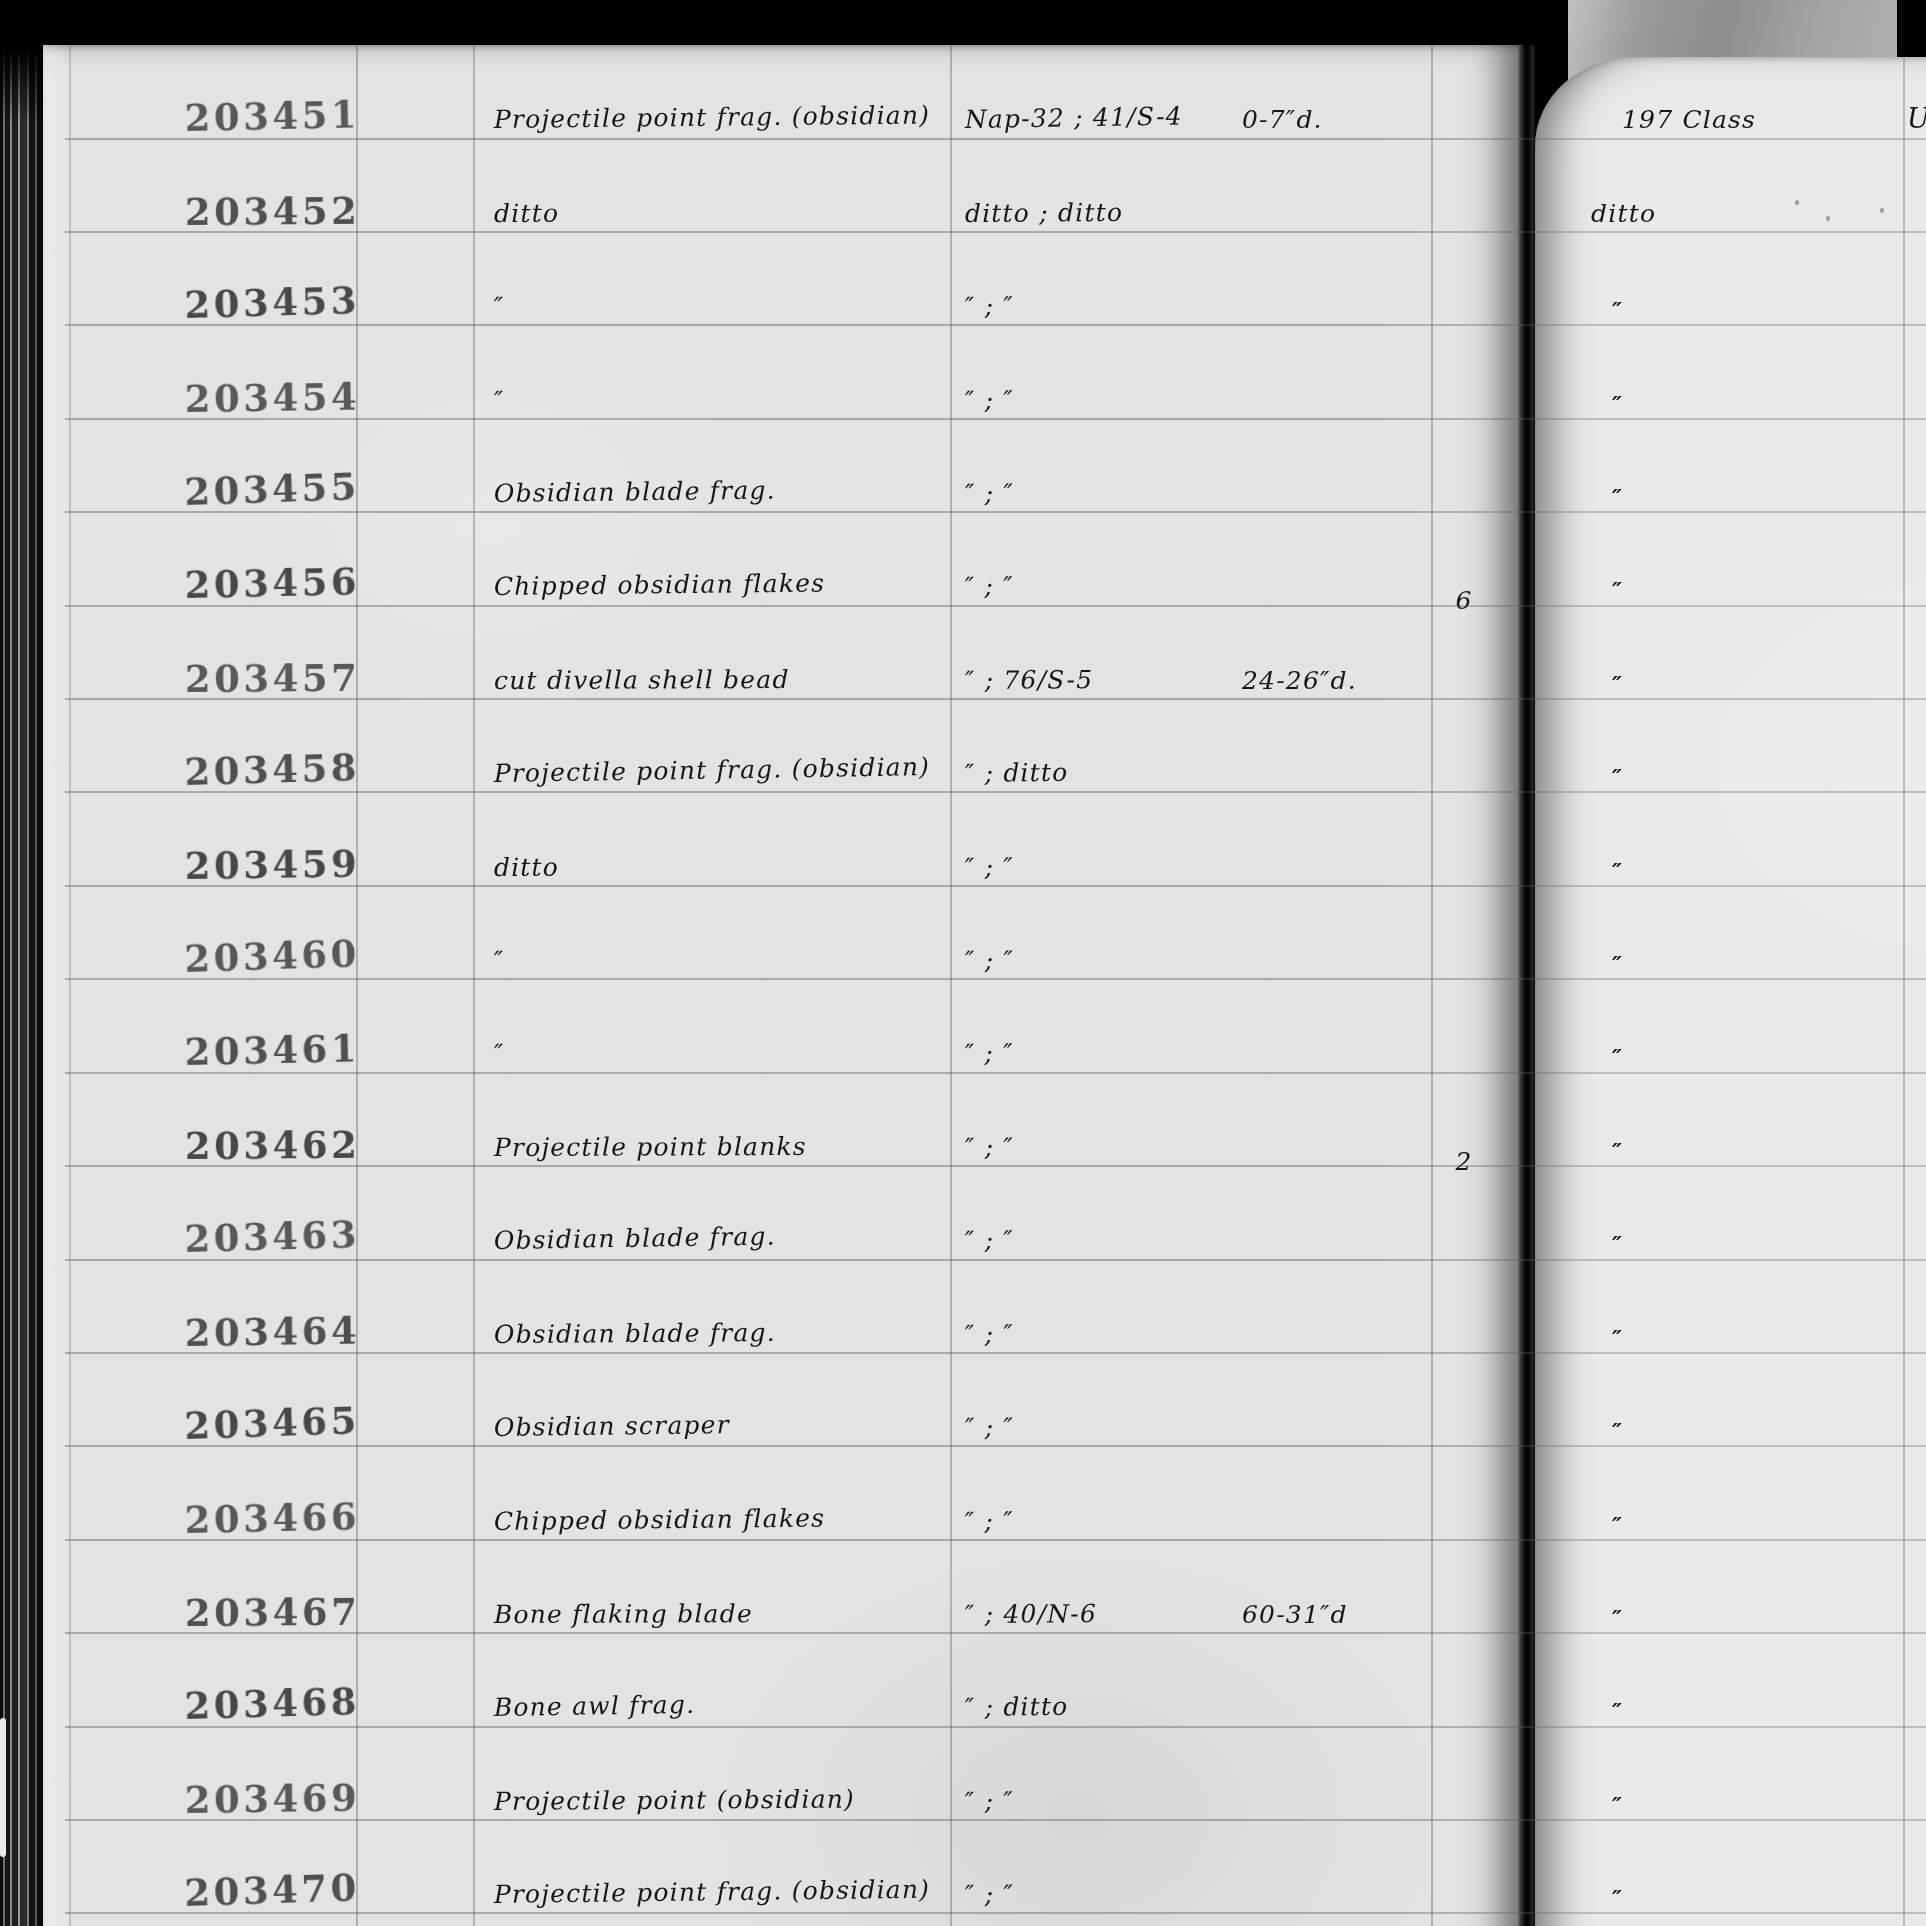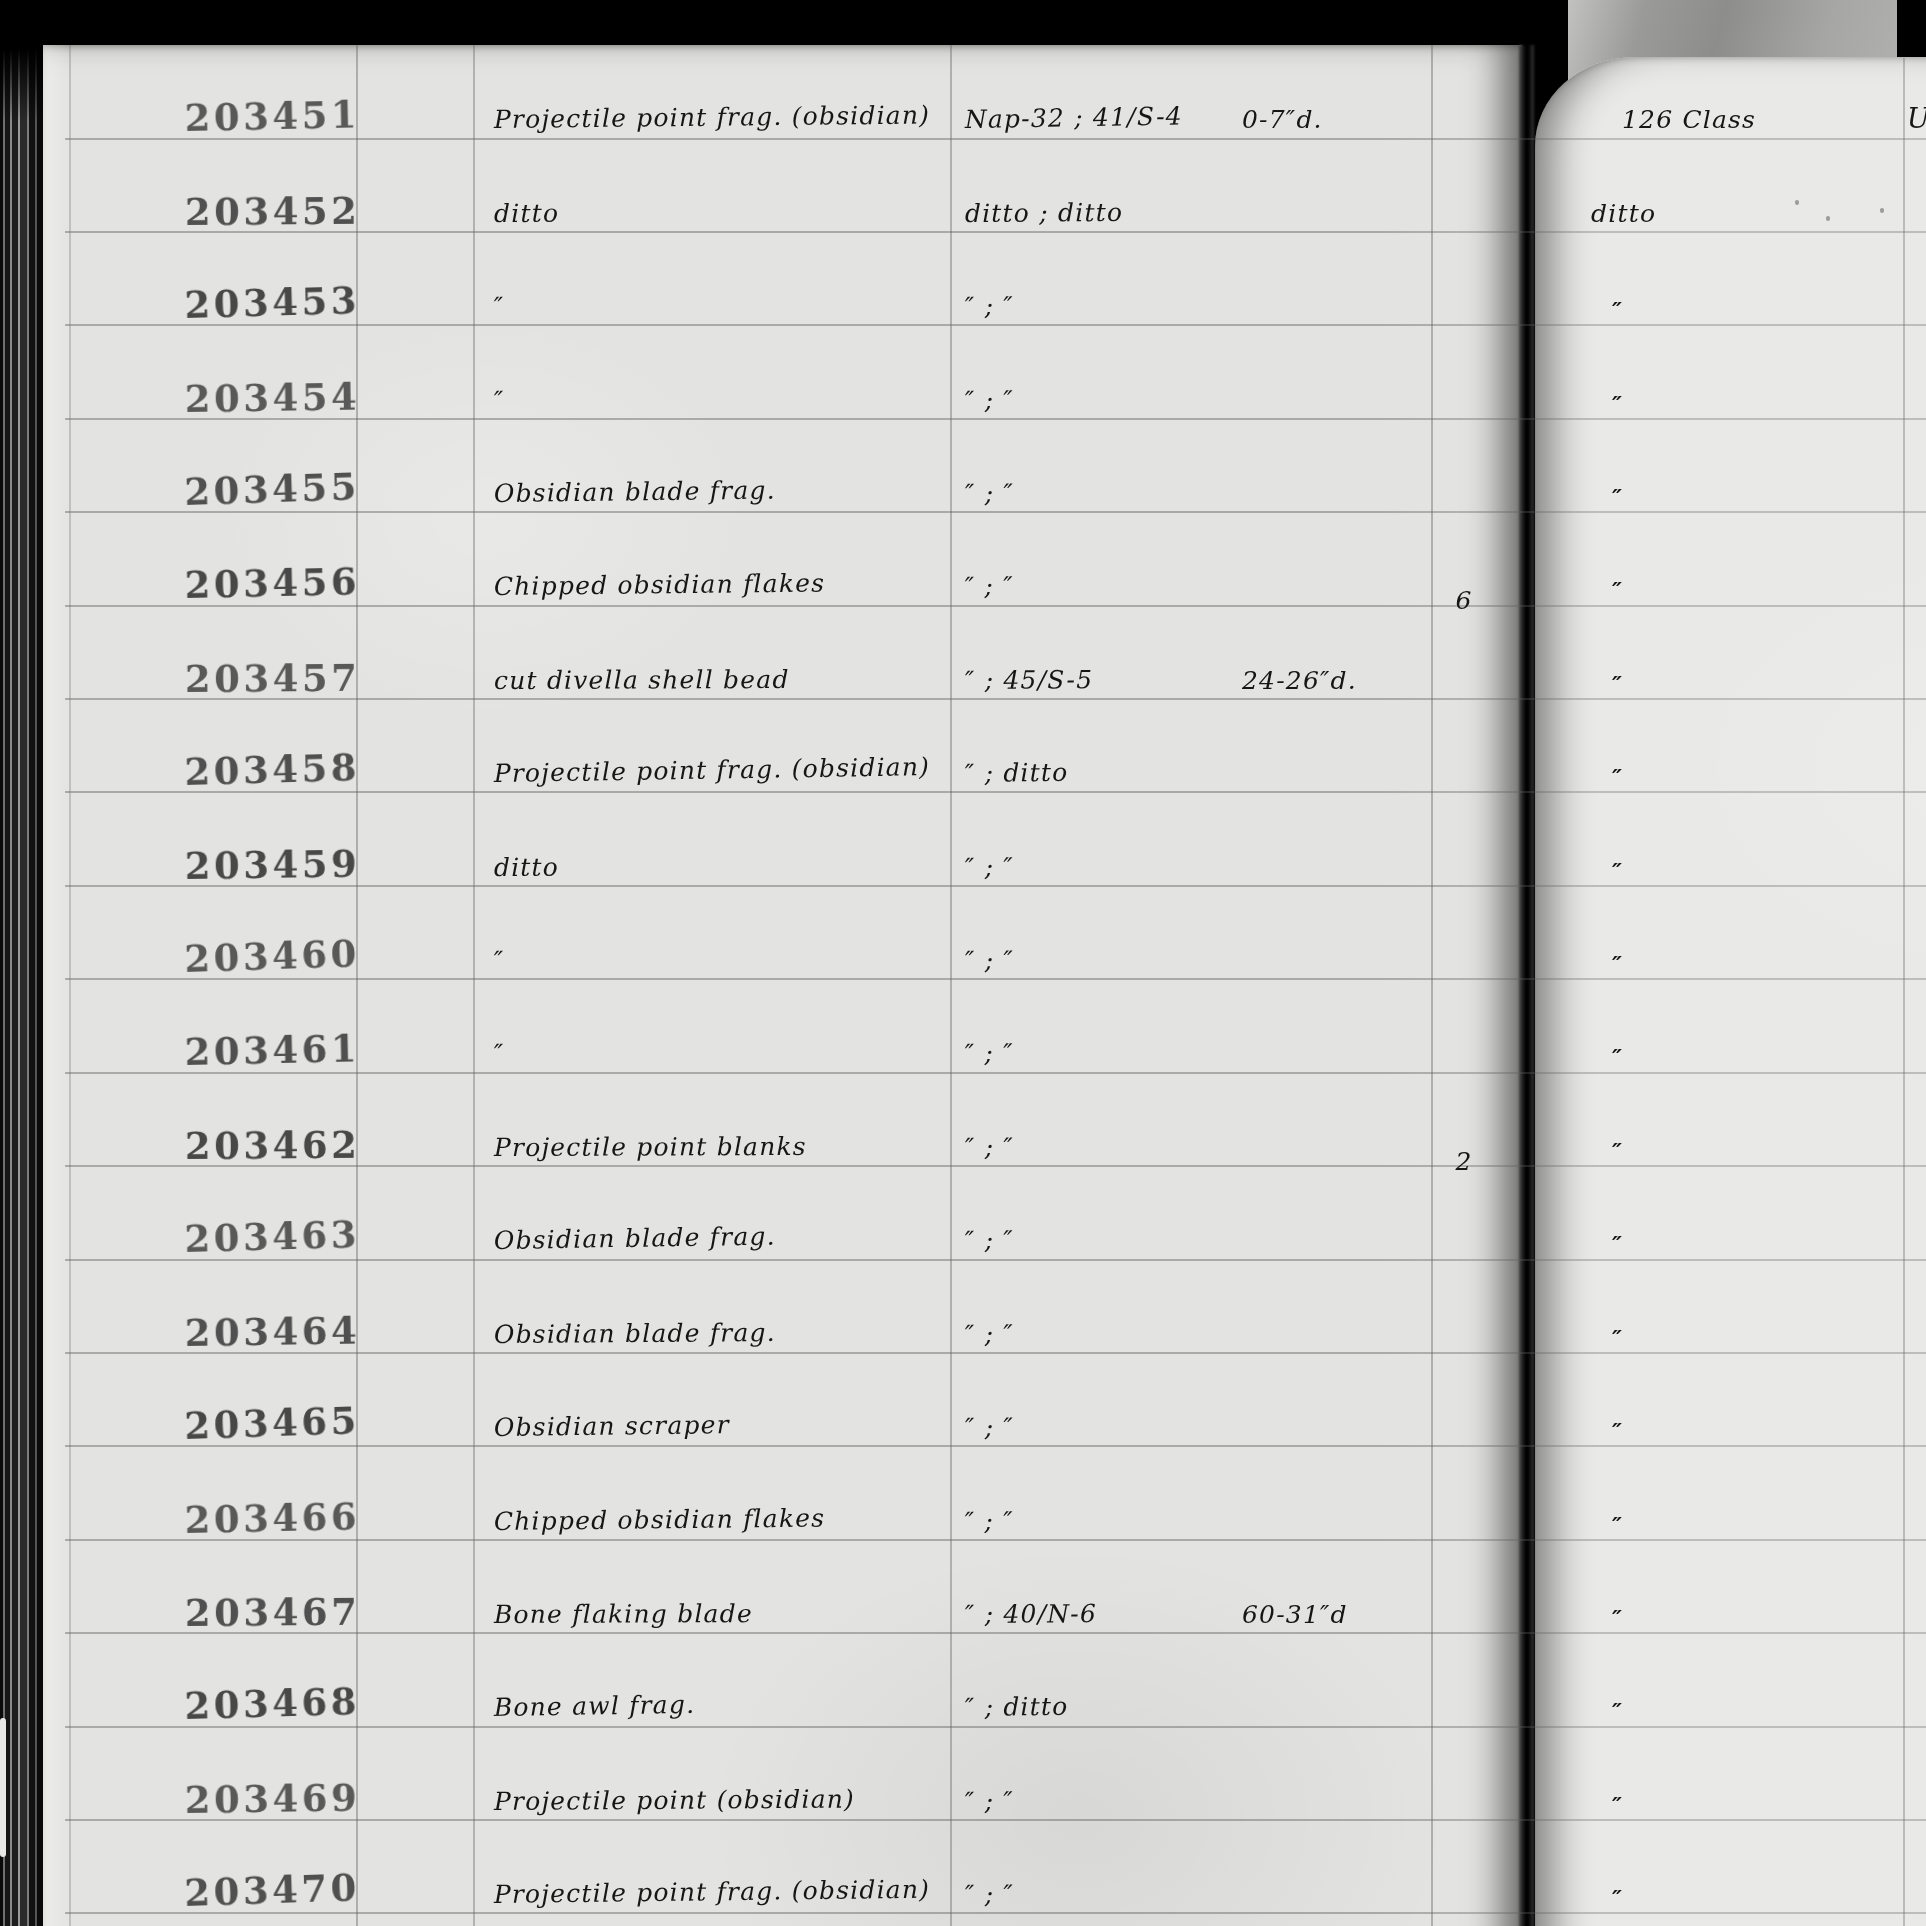--- a/index.html
+++ b/index.html
@@ -94,21 +94,21 @@
     <div class="vline" style="left: 950px; top: 45px; height: 2364px; background: rgba(100, 100, 100, 0.4);"></div>
     <div class="vline" style="left: 1431px; top: 45px; height: 2364px; background: rgba(100, 100, 100, 0.42);"></div>
     <div class="vline" style="left: 1903px; top: 58px; height: 2352px; background: rgba(100, 100, 100, 0.34);"></div>
   </div>
 <div id="rows">
     <div class="row" style="top: 91px;">
       <span class="stamp" style="left: 185px; transform: rotate(-1.2deg); opacity: 0.82;">203451</span>
       <span class="hand " style="left: 494px; transform: rotate(-0.6deg);">Projectile point frag. (obsidian)</span>
       <span class="hand " style="left: 965px; transform: rotate(-0.9deg);">Nap-32 ;  41/S-4</span>
       <span class="hand " style="left: 1242px;">0-7″d.</span>
-      <span class="hand " style="left: 1622px;">126 Class</span>
+      <span class="hand " style="left: 1622px;">197 Class</span>
       <span class="hand fund-main" style="left: 1907px;">University Appropriation summer 1072</span>
     </div>
     <div class="row" style="top: 185px;">
       <span class="stamp" style="left: 185px; transform: rotate(-0.4deg); opacity: 0.87;">203452</span>
       <span class="hand " style="left: 494px; transform: rotate(-0.2deg);">ditto</span>
       <span class="hand " style="left: 965px; transform: rotate(-0.4deg);">ditto ; ditto</span>
       <span class="hand " style="left: 1591px;">ditto</span>
     </div>
     <div class="row" style="top: 278px;">
       <span class="stamp" style="left: 185px; transform: rotate(-1.6deg); opacity: 0.92;">203453</span>
@@ -131,21 +131,21 @@
     <div class="row" style="top: 558px;">
       <span class="stamp" style="left: 185px; transform: rotate(-1.2deg); opacity: 0.92;">203456</span>
       <span class="hand " style="left: 494px; transform: rotate(-0.6deg);">Chipped obsidian flakes</span>
       <span class="hand " style="left: 965px; transform: rotate(-0.9deg);">″ ; ″</span>
       <span class="hand count" style="left: 1464px;">6</span>
       <span class="hand mark" style="left: 1612px;">″</span>
     </div>
     <div class="row" style="top: 652px;">
       <span class="stamp" style="left: 185px; transform: rotate(-0.4deg); opacity: 0.82;">203457</span>
       <span class="hand " style="left: 494px; transform: rotate(-0.2deg);">cut divella shell bead</span>
-      <span class="hand " style="left: 965px; transform: rotate(-0.4deg);">″ ;  45/S-5</span>
+      <span class="hand " style="left: 965px; transform: rotate(-0.4deg);">″ ;  76/S-5</span>
       <span class="hand " style="left: 1242px;">24-26″d.</span>
       <span class="hand mark" style="left: 1612px;">″</span>
     </div>
     <div class="row" style="top: 745px;">
       <span class="stamp" style="left: 185px; transform: rotate(-1.6deg); opacity: 0.87;">203458</span>
       <span class="hand " style="left: 494px; transform: rotate(-0.9deg);">Projectile point frag. (obsidian)</span>
       <span class="hand " style="left: 965px; transform: rotate(-0.7deg);">″ ; ditto</span>
       <span class="hand mark" style="left: 1612px;">″</span>
     </div>
     <div class="row" style="top: 839px;">

